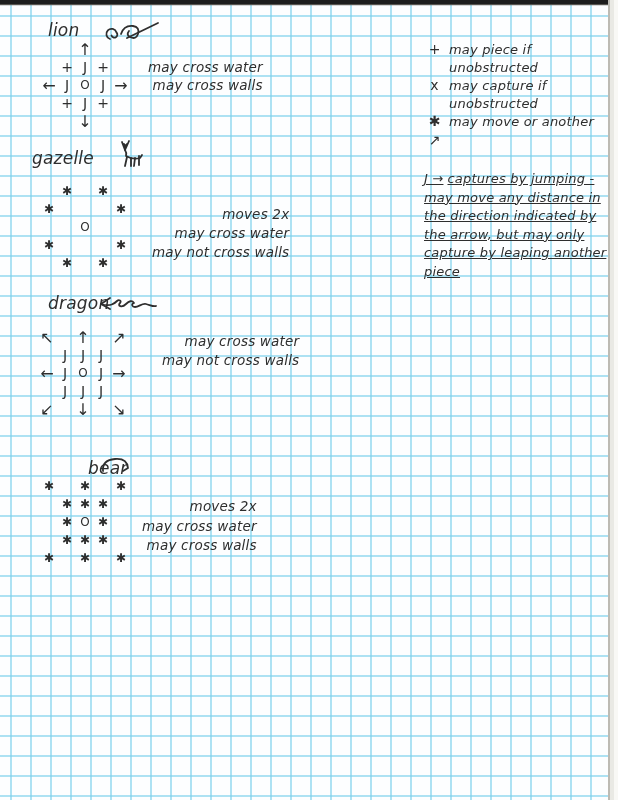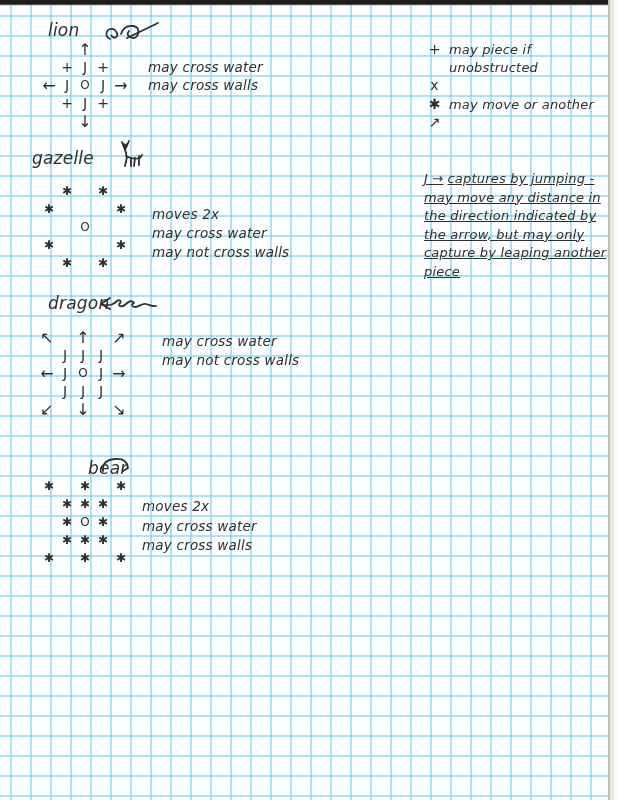--- a/index.html
+++ b/index.html
@@ -45,21 +45,21 @@
   .grid-lion{left:40px;top:40px;}
   .grid-gazelle{left:40px;top:182px;}
   .grid-dragon{left:38px;top:328px;}
   .grid-bear{left:40px;top:477px;}
   .cell{display:flex;align-items:center;justify-content:center;font-size:14px;font-weight:500;}
   .cell.arrow{font-size:16px;font-weight:400;}
   .cell.star{font-size:12px;}
   .cell.origin{font-size:12px;}
   .cell.jump{font-size:14px;}
   .cell.plus{font-size:14px;}
-  .notes{position:absolute;font-size:13.5px;}
+  .notes{position:absolute;font-size:13.5px;text-align:right;}
   .notes div{white-space:nowrap;}
   .notes-lion{left:148px;top:58px;}   .notes-lion div{line-height:18px;}
   .notes-gazelle{left:152px;top:205px;} .notes-gazelle div{line-height:19px;}
   .notes-dragon{left:162px;top:332px;}  .notes-dragon div{line-height:19px;}
   .notes-bear{left:142px;top:497px;}    .notes-bear div{line-height:19.5px;}
   .legend{position:absolute;left:427px;top:41px;width:196px;}
   .legend-row{display:flex;gap:7px;margin-bottom:1px;}
   .legend-sym{flex:none;width:15px;font-size:14px;font-style:normal;line-height:17.5px;text-align:center;}
   .legend-text{font-size:13px;line-height:17.5px;width:174px;}
   .jumpnote{position:absolute;left:424px;top:170px;width:198px;font-size:13px;line-height:18.5px;text-decoration:underline;}
@@ -223,20 +223,21 @@
     <div>may cross walls</div>
   </div>
 
 <div class="legend">
     <div class="legend-row">
     <span class="legend-sym">+</span>
     <span class="legend-text hw">may piece if unobstructed</span>
   </div>
     <div class="legend-row">
     <span class="legend-sym">x</span>
+    <span class="legend-text hw">may capture if unobstructed</span>
   </div>
     <div class="legend-row">
     <span class="legend-sym">✱</span>
     <span class="legend-text hw">may move or another</span>
   </div>
     <div class="legend-row">
     <span class="legend-sym">↗</span>
   </div>
   </div>
 

